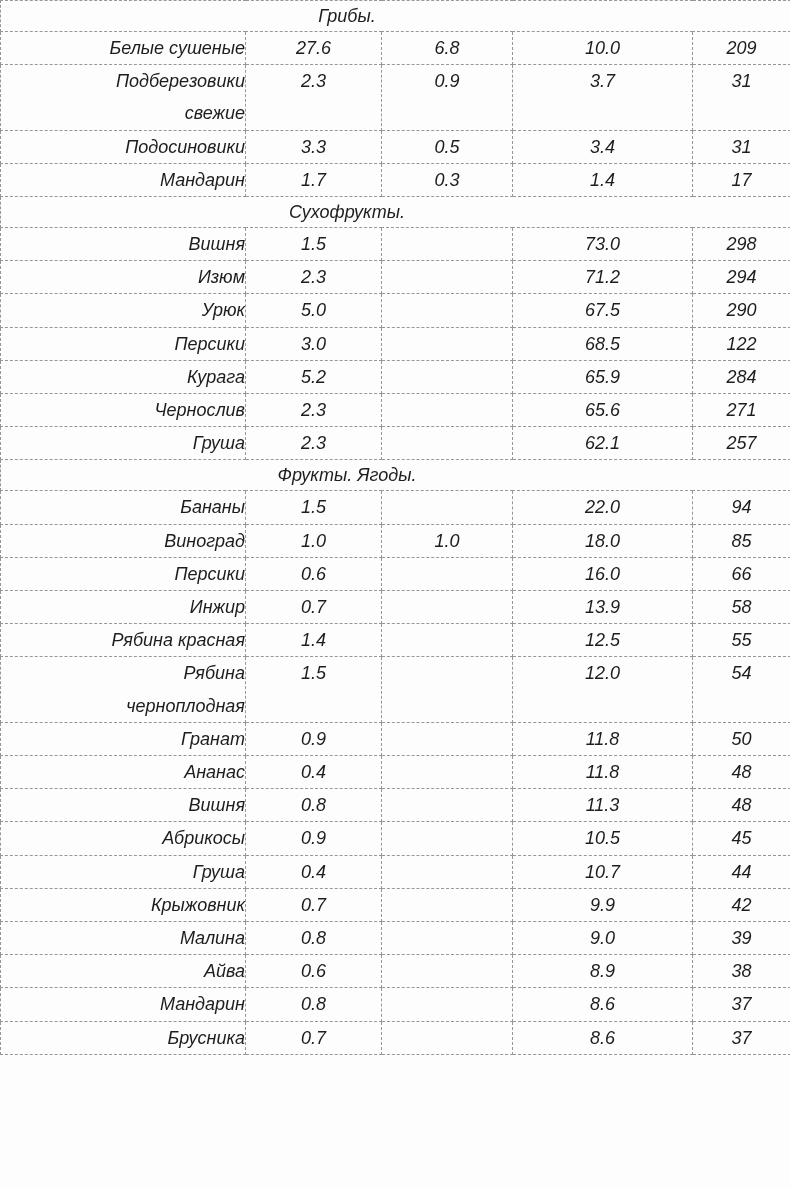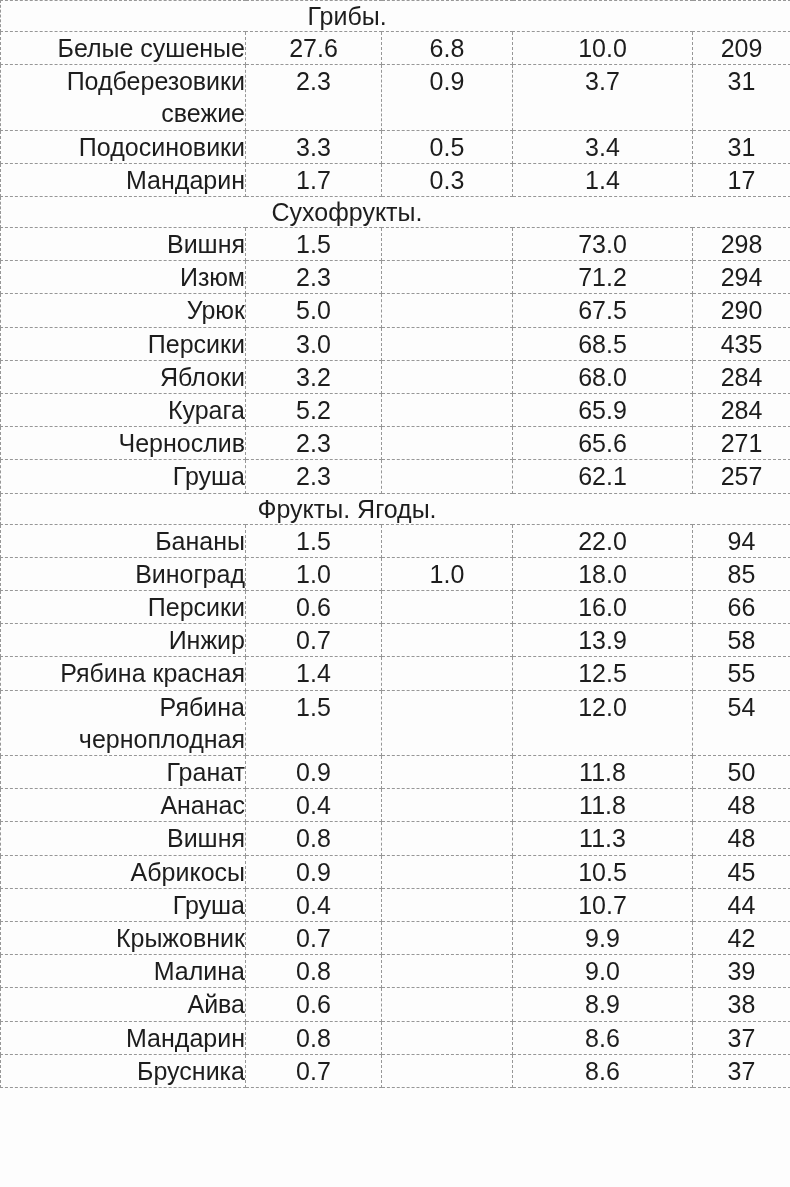--- a/index.html
+++ b/index.html
@@ -12,21 +12,22 @@
     height: 1187px;
     overflow: hidden;
     background: #fdfdfd;
     font-family: "Liberation Sans", sans-serif;
     color: #1d1d1d;
   }
   table.nutrition {
     border-collapse: collapse;
     width: 790px;
     table-layout: fixed;
-    font-size: 25px;
+    font-size: 18px;
+    font-style: italic;
   }
   table.nutrition td {
     border: 1px dashed #979797;
     padding: 0;
     vertical-align: top;
     overflow: hidden;
   }
   tr.section-row td {
     height: 30px;
     line-height: 30px;
@@ -120,28 +121,21 @@
           <td class="value-cell">5.0</td>
           <td class="value-cell"></td>
           <td class="value-cell">67.5</td>
           <td class="value-cell">290</td>
         </tr>
         <tr class="data-row">
           <td class="name-cell">Персики</td>
           <td class="value-cell">3.0</td>
           <td class="value-cell"></td>
           <td class="value-cell">68.5</td>
-          <td class="value-cell">435</td>
-        </tr>
-        <tr class="data-row">
-          <td class="name-cell">Яблоки</td>
-          <td class="value-cell">3.2</td>
-          <td class="value-cell"></td>
-          <td class="value-cell">68.0</td>
-          <td class="value-cell">284</td>
+          <td class="value-cell">122</td>
         </tr>
         <tr class="data-row">
           <td class="name-cell">Курага</td>
           <td class="value-cell">5.2</td>
           <td class="value-cell"></td>
           <td class="value-cell">65.9</td>
           <td class="value-cell">284</td>
         </tr>
         <tr class="data-row">
           <td class="name-cell">Чернослив</td>

